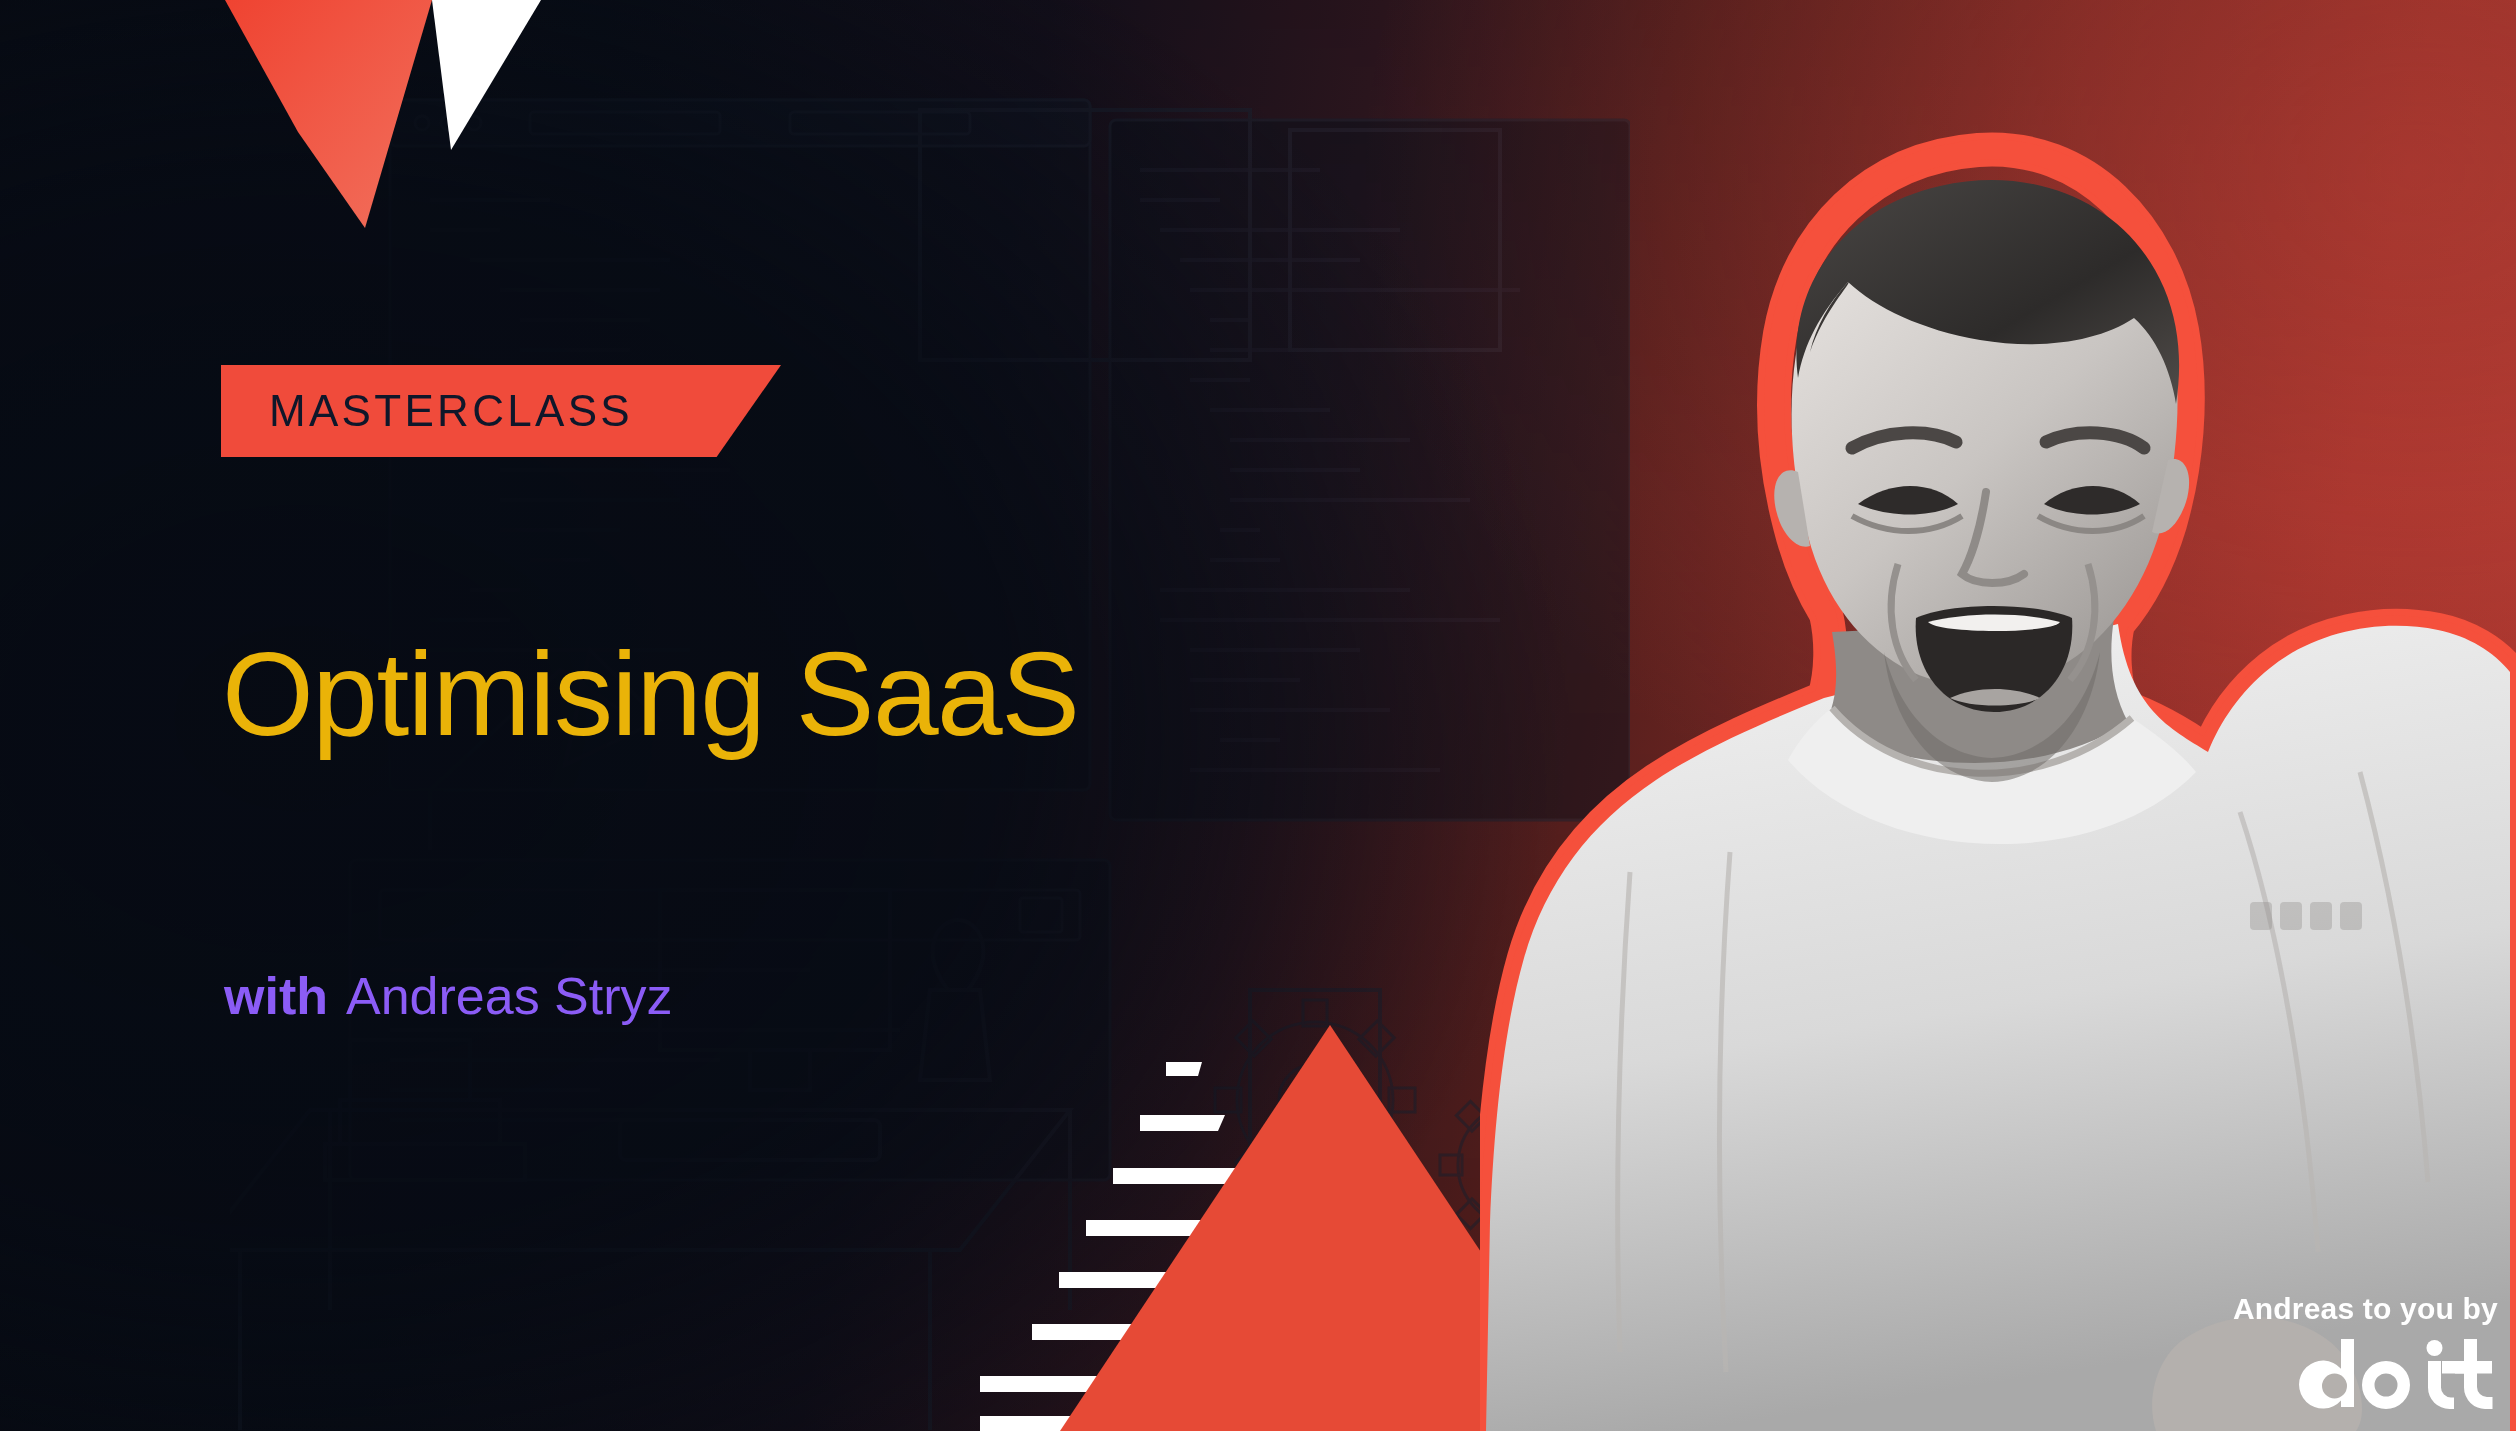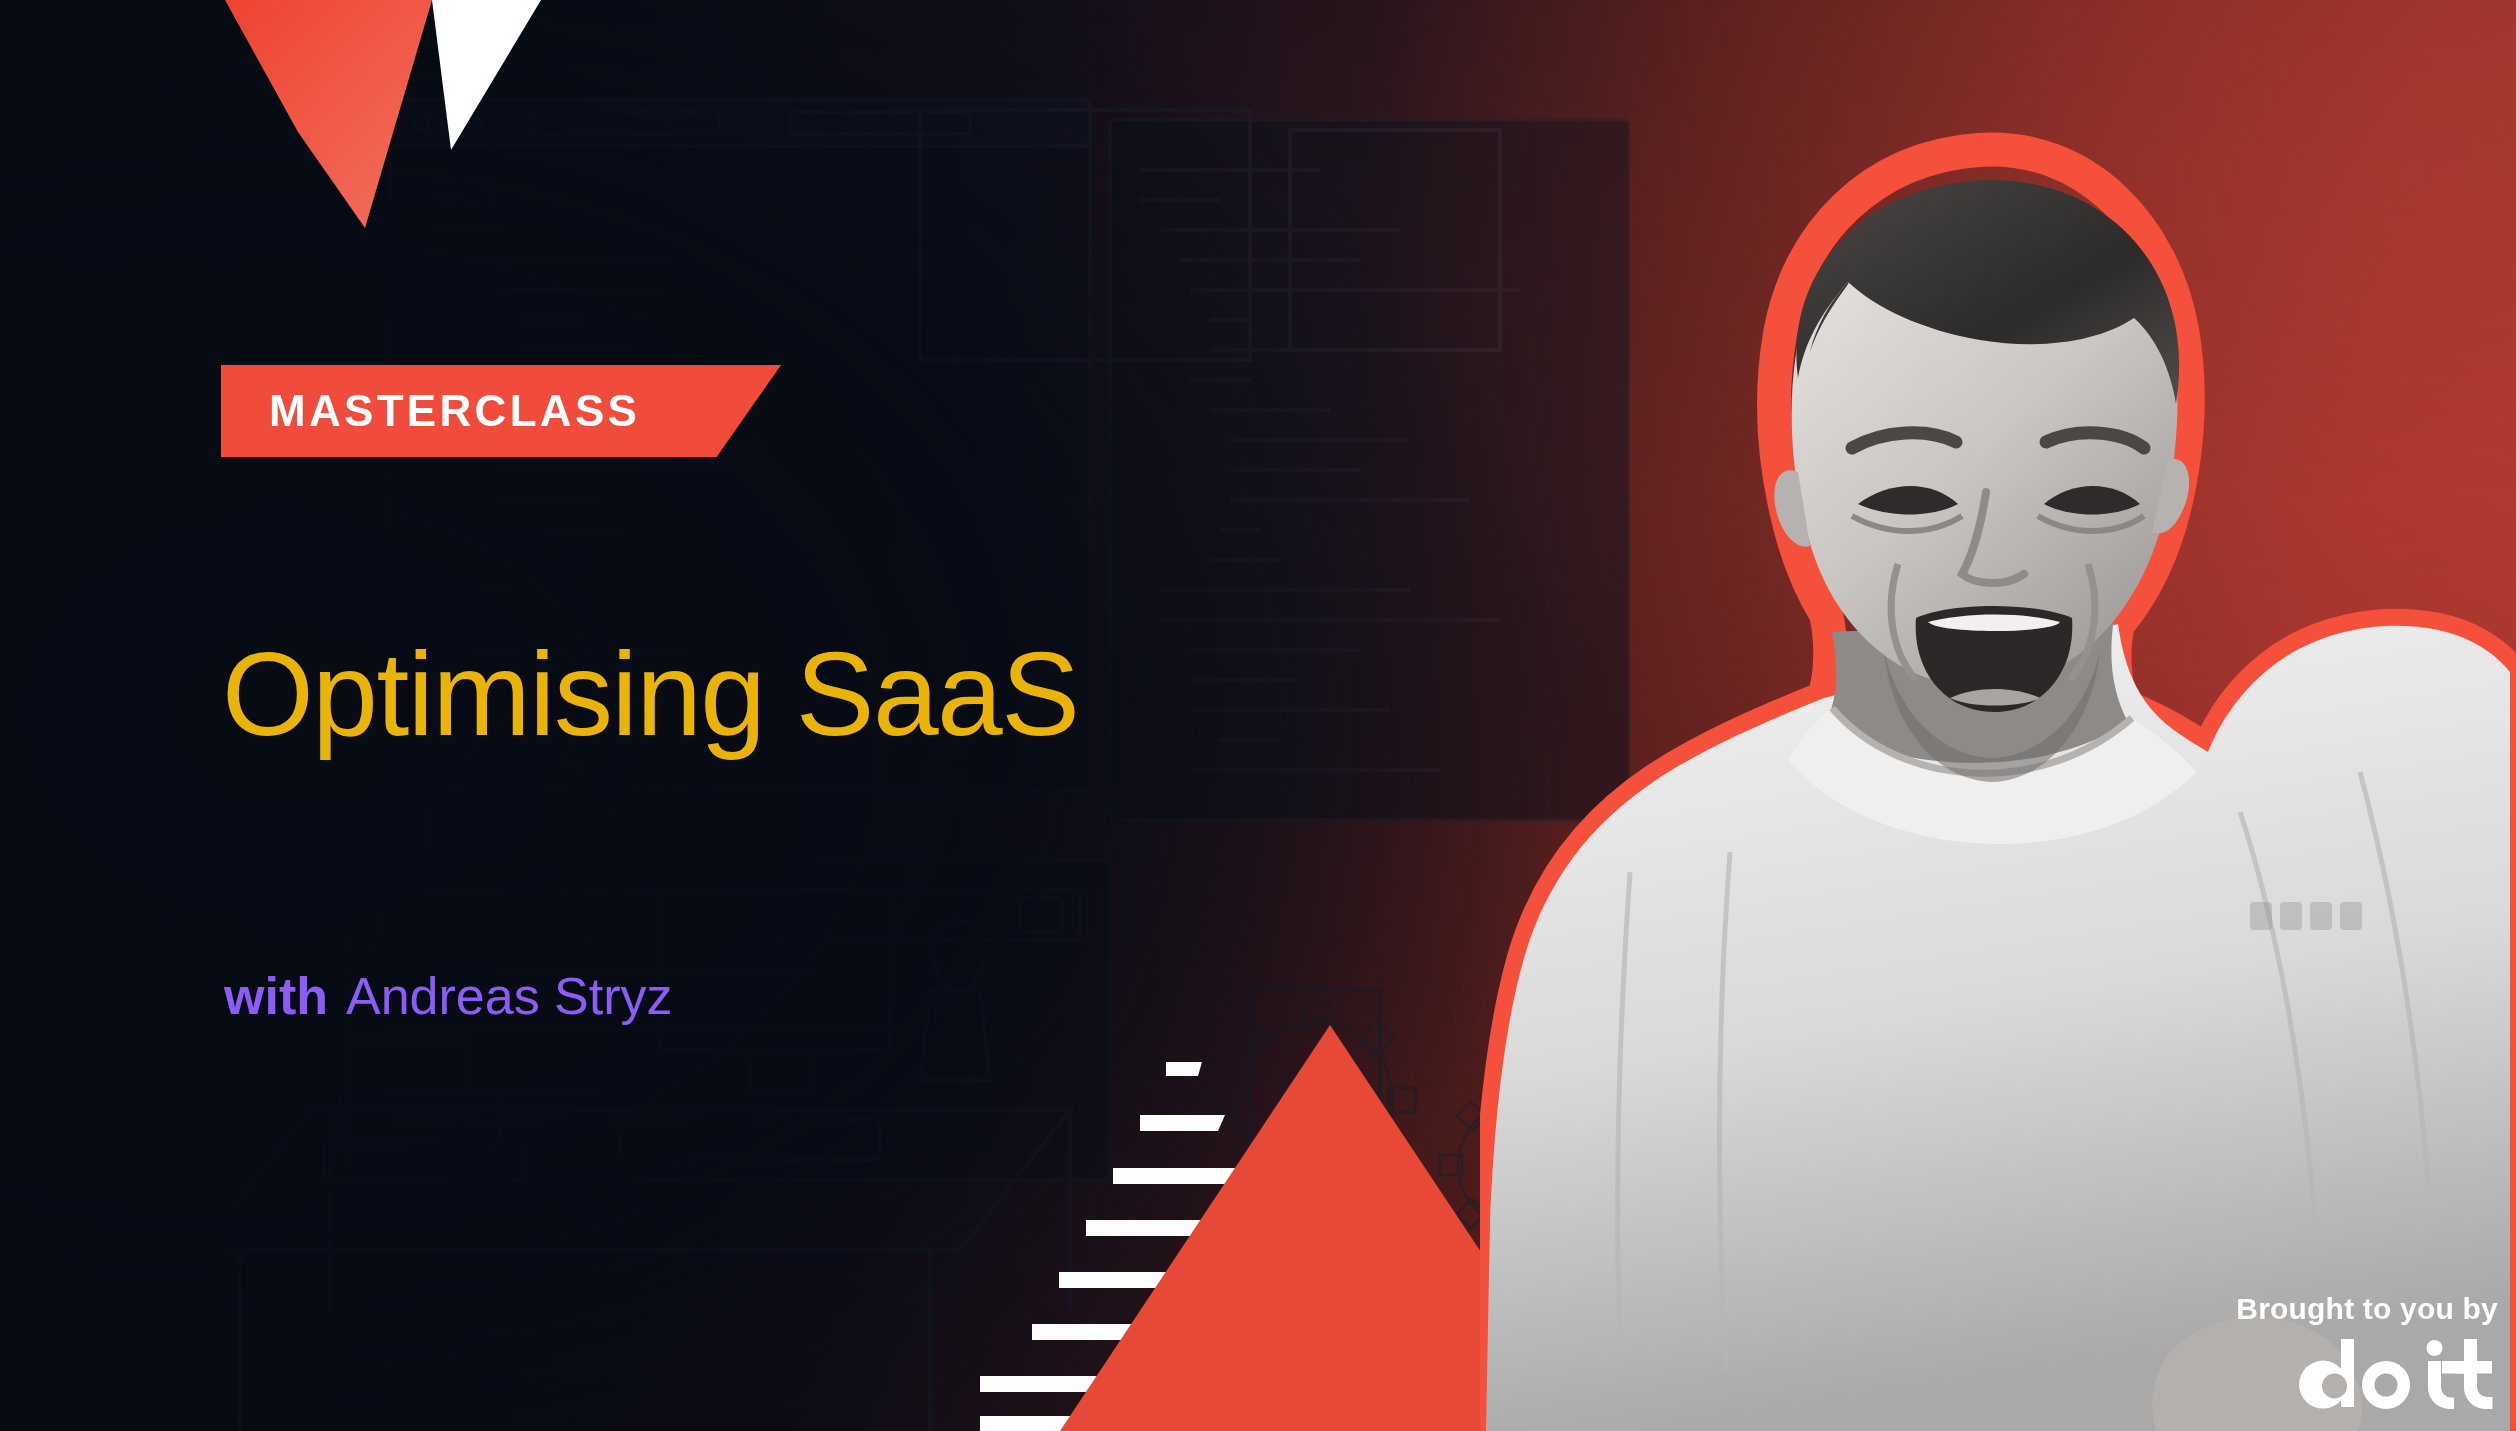--- a/index.html
+++ b/index.html
@@ -76,23 +76,23 @@
     left: 221px;
     top: 365px;
     width: 560px;
     height: 92px;
     background: #f04b3b;
     clip-path: polygon(0 0, 100% 0, 88.5% 100%, 0 100%);
     display: flex;
     align-items: center;
   }
   .masterclass-badge .label {
-    color: #ffffff;
+    color: #0f172a;
     font-size: 44px;
-    font-weight: 700;
+    font-weight: 400;
     letter-spacing: 3.3px;
     margin-left: 48px;
     line-height: 1;
     white-space: nowrap;
   }
 
   .hero-title {
     position: absolute;
     left: 222px;
     top: 556px;
@@ -380,21 +380,21 @@
 
         <path d="M418 452 C 404 496 412 540 436 568" stroke="#95918e" stroke-width="7" fill="none"></path>
         <path d="M608 452 C 622 496 614 540 590 568" stroke="#95918e" stroke-width="7" fill="none"></path>
 
         <path d="M404 540 C 420 604 462 644 512 646 C 562 644 604 604 620 540 C 612 612 570 668 512 670 C 454 668 412 612 404 540 Z" fill="#6f6b68" opacity="0.55"></path>
       </g>
     </svg>
   </div>
 
   <div class="brand-block">
-    <div class="brand-tagline">Brought to you by</div>
+    <div class="brand-tagline">Andreas to you by</div>
     <span class="doit-logo">
       <svg viewBox="0 0 206 72" xmlns="http://www.w3.org/2000/svg" fill="#ffffff">
 
         <path d="M45 2h13v68H45v-6.5a24 24 0 1 1 0-31.8V2Zm-6.5 34.5a12.5 12.5 0 1 0 0 25 12.5 12.5 0 0 0 0-25Z"></path>
 
         <path d="M90 24a24 24 0 1 1 0 48 24 24 0 0 1 0-48Zm0 12.5a11.5 11.5 0 1 0 0 23 11.5 11.5 0 0 0 0-23Z"></path>
 
         <path d="M132 24h13v26.5a10 10 0 0 0 10 10h3V72h-4.5A21.5 21.5 0 0 1 132 50.5V24Z"></path>
         <circle cx="138.5" cy="11" r="8"></circle>
 

